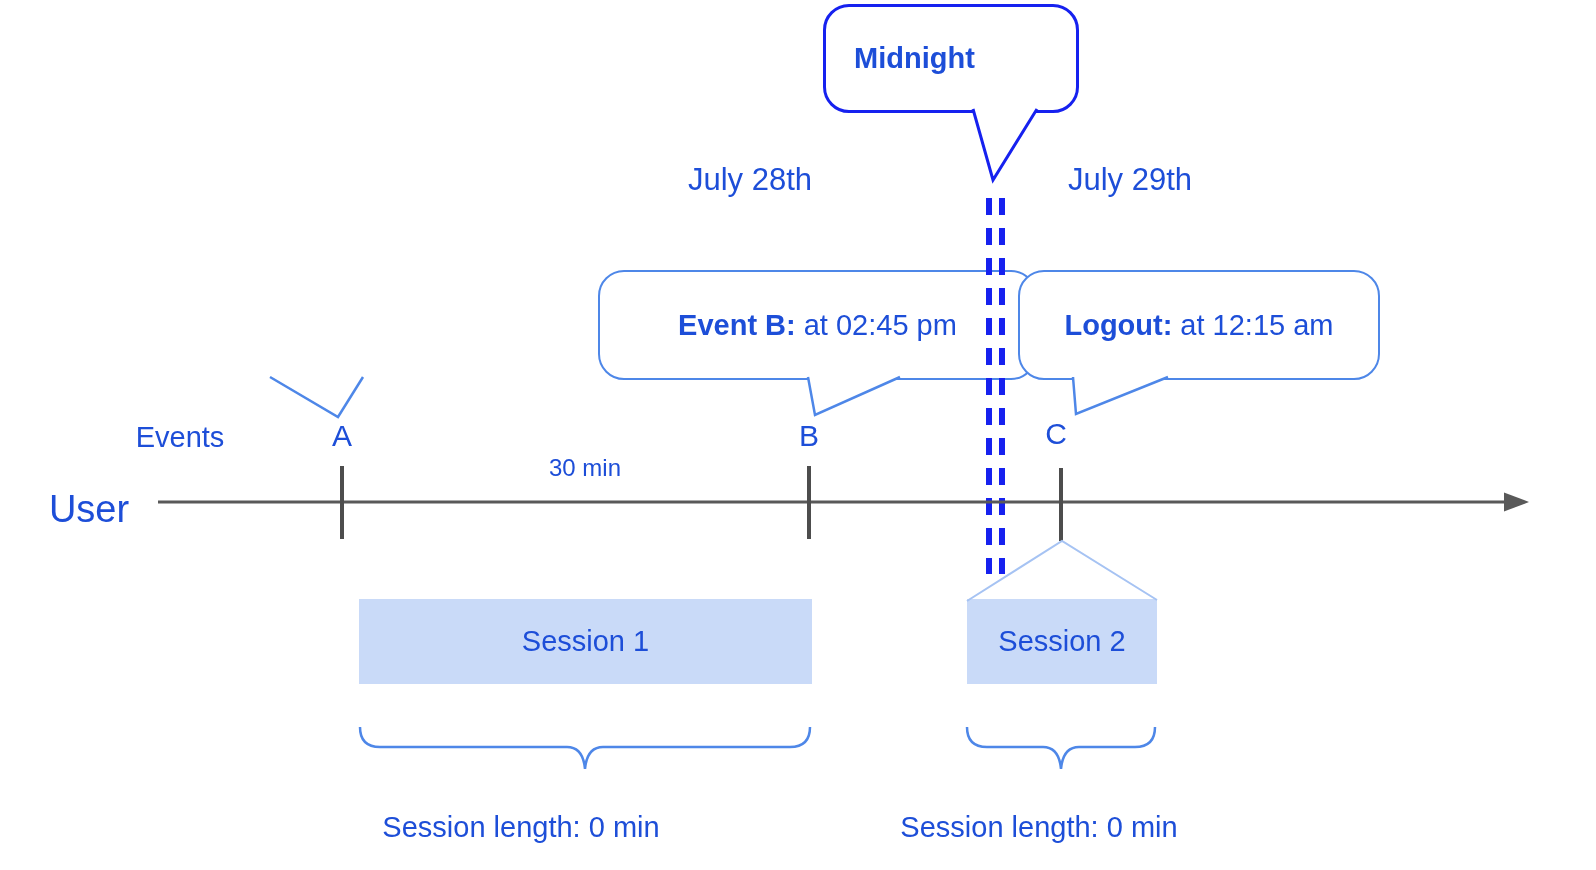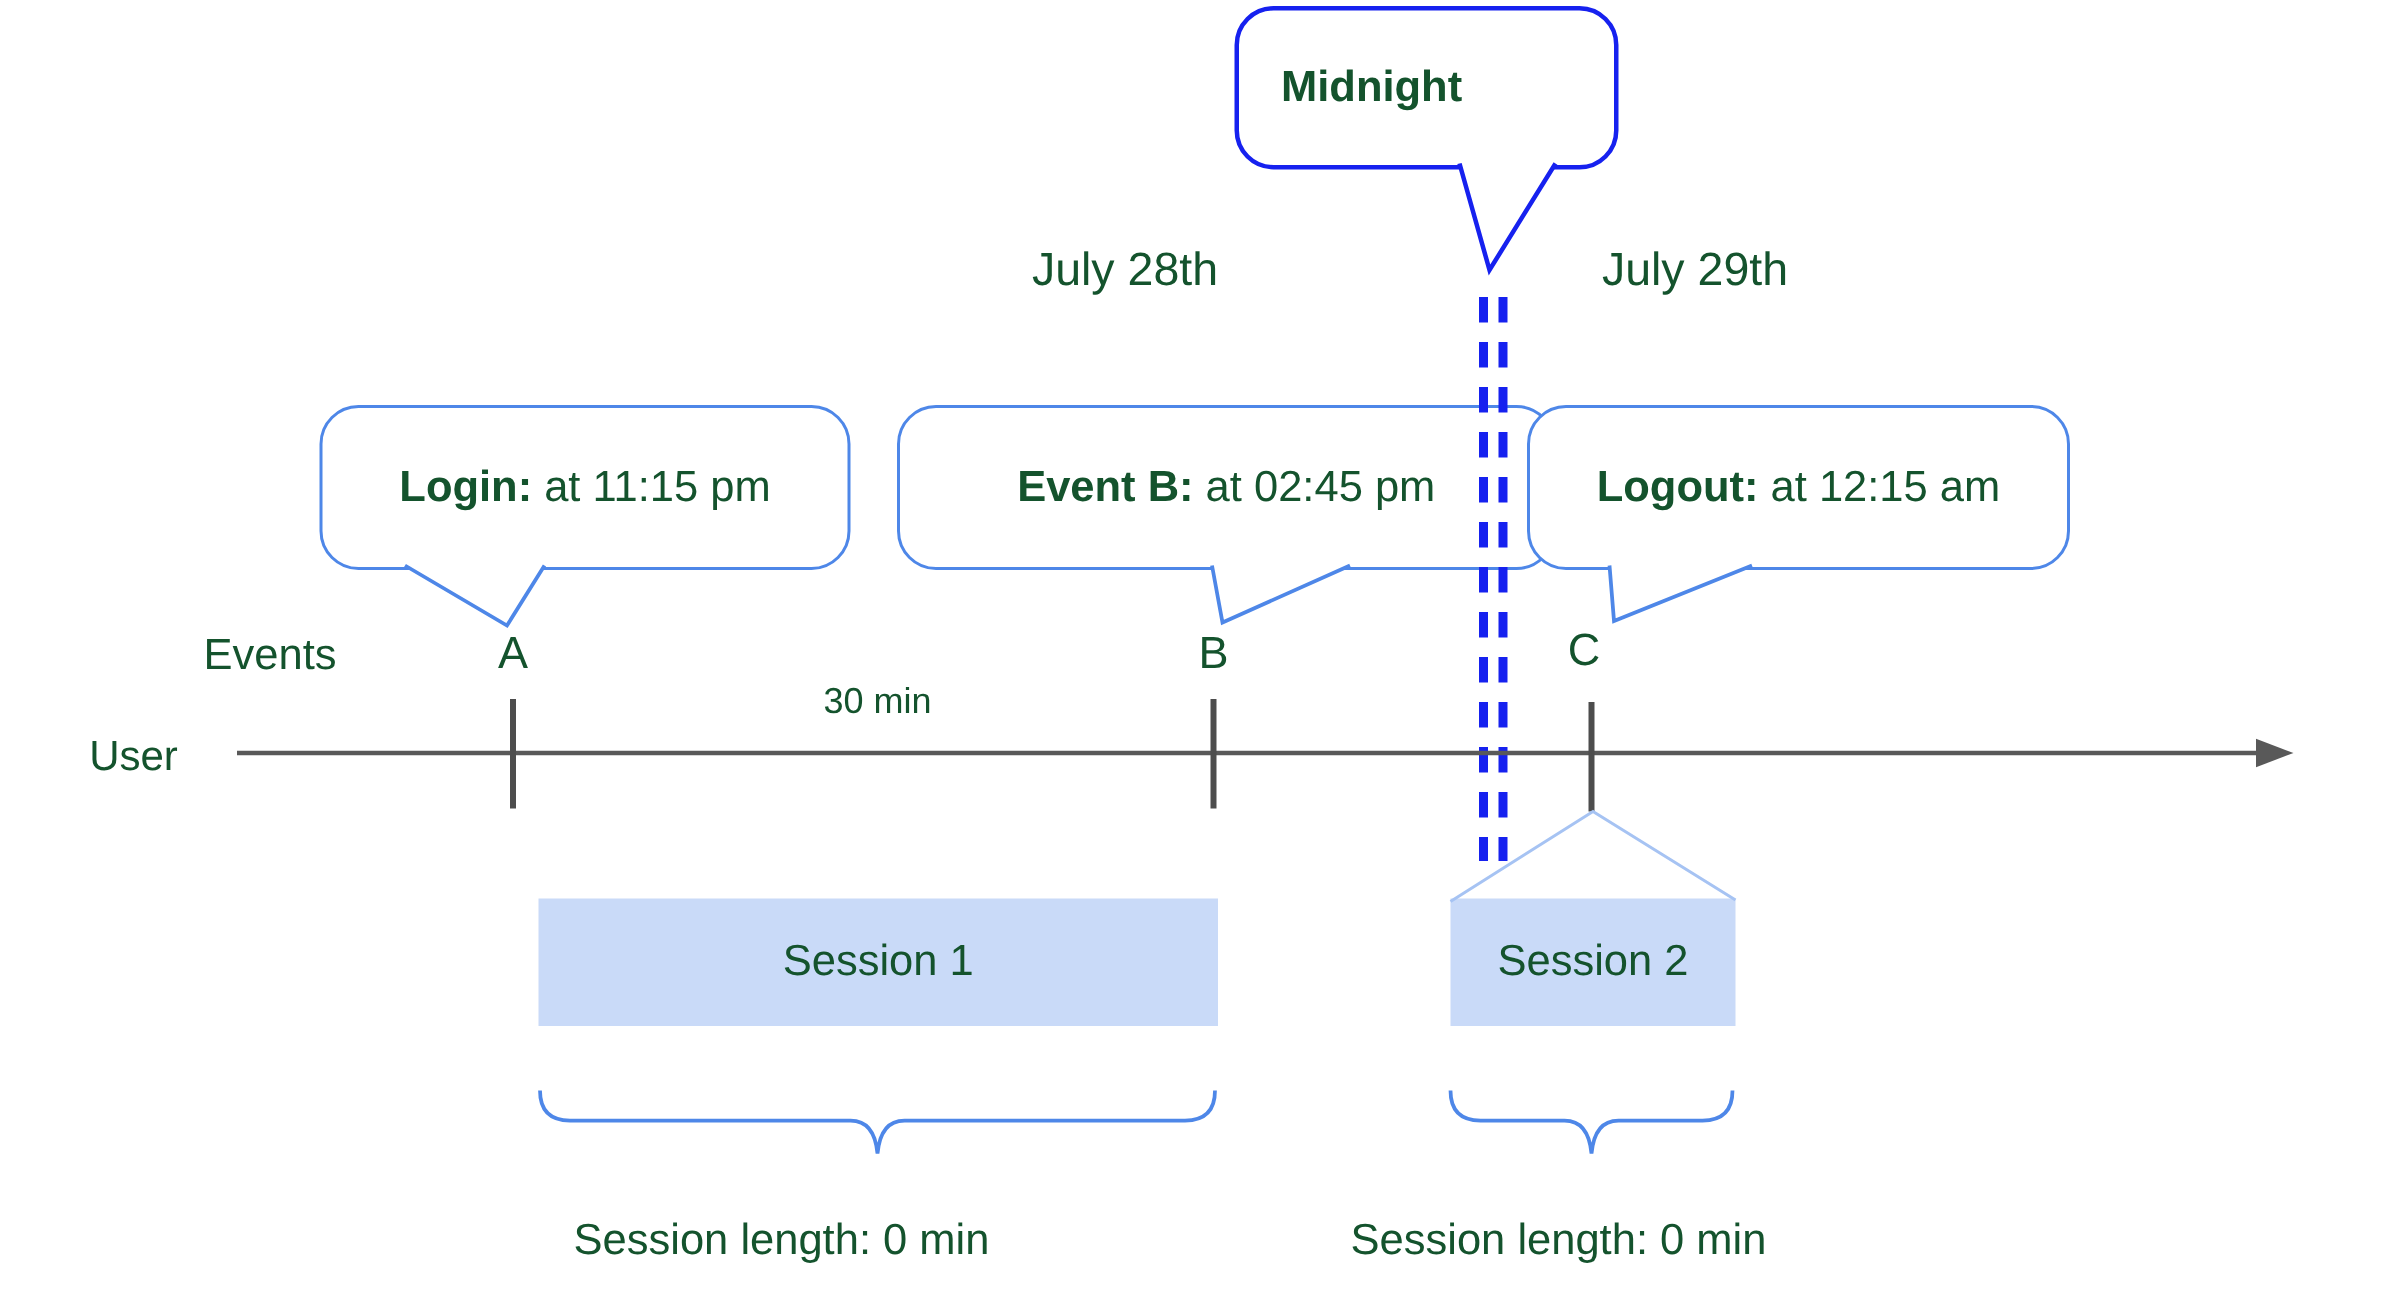--- a/index.html
+++ b/index.html
@@ -1,21 +1,21 @@
 <!DOCTYPE html>
 <html><head>
 <meta charset="utf-8">
 <style>
   html,body{margin:0;padding:0;background:#fff;}
   #canvas{
     position:relative;
     width:1596px;height:870px;
     background:#ffffff;
     font-family:"Liberation Sans", sans-serif;
-    color:#14532d;
+    color:#1d4ed8;
     overflow:hidden;
   }
   svg.overlay{
     position:absolute;left:0;top:0;width:1596px;height:870px;
     pointer-events:none;
   }
   
   .bubble{
     position:absolute;
     box-sizing:border-box;
@@ -32,21 +32,21 @@
     border:3px solid #1621ef;
     justify-content:flex-start;
     padding-left:28px;
     font-weight:bold;
   }
   
   .lbl{position:absolute;text-align:center;white-space:nowrap;}
   .date-lbl{font-size:31px;}
   .marker-lbl{font-size:30px;}
   .events-lbl{font-size:29px;}
-  .user-lbl{font-size:28px;}
+  .user-lbl{font-size:38px;}
   .interval-lbl{font-size:24px;}
   .sesslen-lbl{font-size:29px;}
   
   .session-box{
     position:absolute;
     background:#c9daf8;
     display:flex;align-items:center;justify-content:center;
     font-size:29px;
   }
 </style>
@@ -55,24 +55,20 @@
 
 <div id="canvas">
 
   <div class="bubble midnight" style="left:823px;top:4px;width:256px;height:109px;">
     <span>Midnight</span>
   </div>
 
   <div class="lbl date-lbl" style="left:670px;top:162px;width:160px;">July 28th</div>
   <div class="lbl date-lbl" style="left:1045px;top:162px;width:170px;">July 29th</div>
 
-  <div class="bubble" style="left:213px;top:270px;width:354px;height:110px;">
-    <span class="b">Login:</span>
-    <span class="r">at 11:15 pm</span>
-  </div>
   <div class="bubble" style="left:598px;top:270px;width:439px;height:110px;">
     <span class="b">Event B:</span>
     <span class="r">at 02:45 pm</span>
   </div>
   <div class="bubble" style="left:1018px;top:270px;width:362px;height:110px;">
     <span class="b">Logout:</span>
     <span class="r">at 12:15 am</span>
   </div>
 
   <div class="lbl events-lbl" style="left:130px;top:421px;width:100px;">Events</div>

